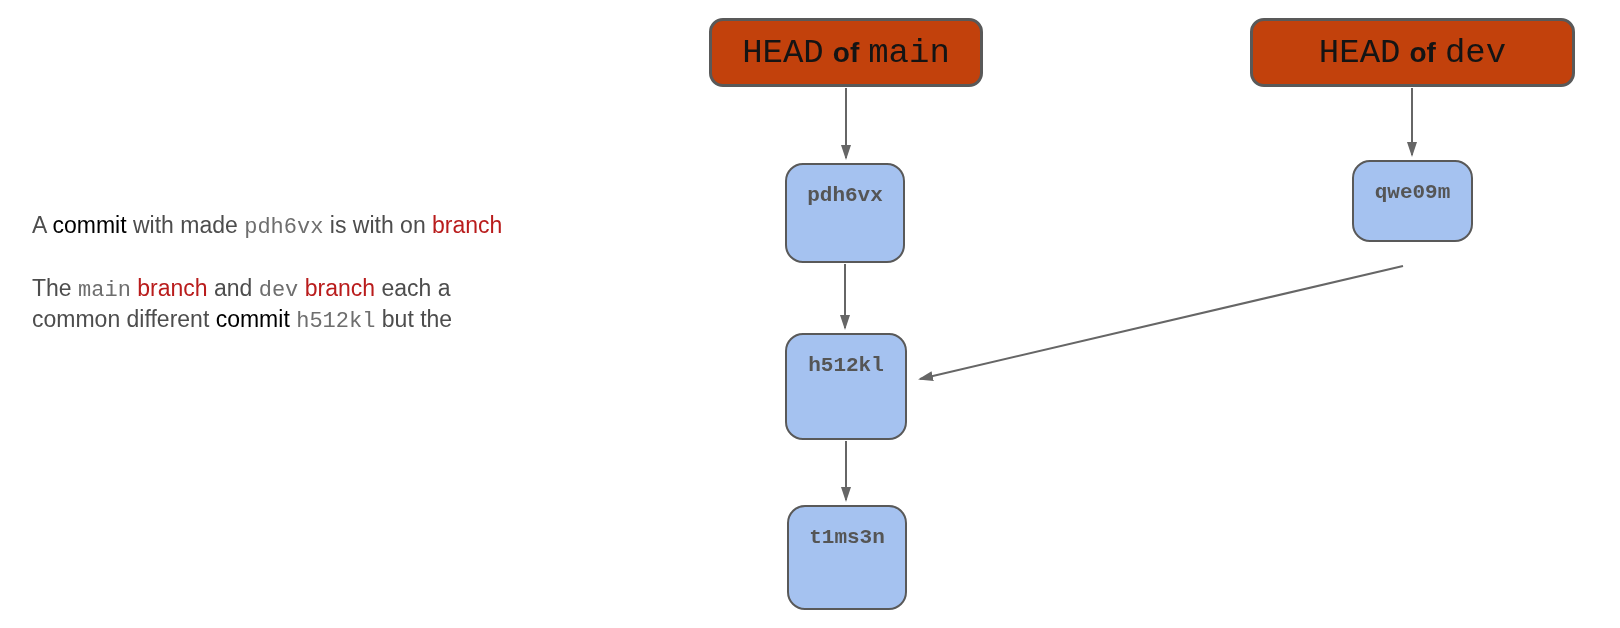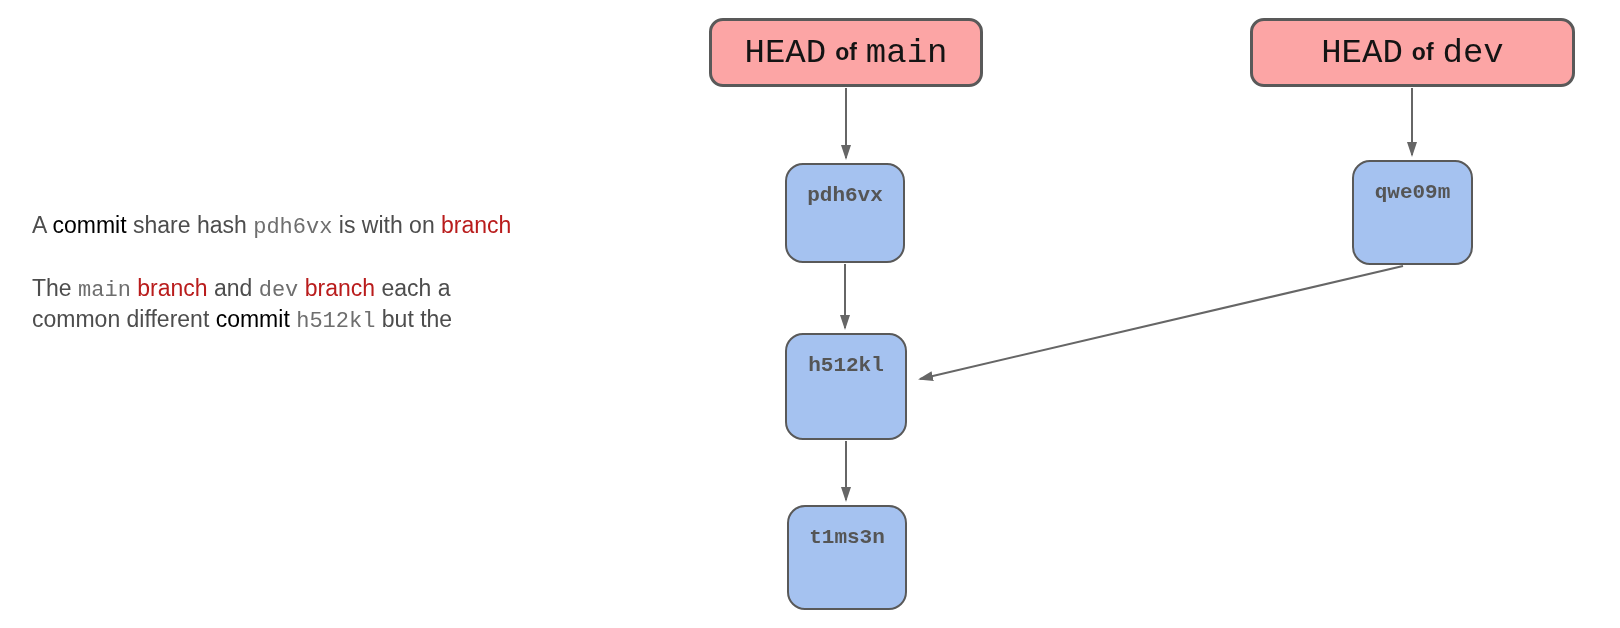--- a/index.html
+++ b/index.html
@@ -15,36 +15,36 @@
   .para{margin:0;}
   .para + .para{margin-top:32px;}
   .tline{white-space:pre;height:31px;}
   .seg-plain{color:#4d4d4d;}
   .seg-blue{color:#000000;}
   .seg-red{color:#b91c1c;}
   .seg-mono{font-family:"Liberation Mono","DejaVu Sans Mono",monospace;color:#6e6e6e;font-size:22px;}
   
   .arrow-layer{position:absolute;left:0;top:0;pointer-events:none;}
   .head-box{
-    position:absolute;background:#fca5a5;border:3px solid #595959;border-radius:14px;
+    position:absolute;background:#c2410c;border:3px solid #595959;border-radius:14px;
     display:flex;align-items:center;justify-content:center;gap:9px;box-sizing:border-box;
   }
   .head-box .w-mono{font-family:"Liberation Mono","DejaVu Sans Mono",monospace;font-size:34px;color:#141414;}
-  .head-box .w-of{font-family:"Liberation Sans",sans-serif;font-weight:700;font-size:23px;color:#141414;}
+  .head-box .w-of{font-family:"Liberation Sans",sans-serif;font-weight:700;font-size:28px;color:#141414;}
   #head-main{left:709px;top:18px;width:274px;height:69px;}
   #head-dev{left:1250px;top:18px;width:325px;height:69px;}
   .commit-box{
     position:absolute;background:#a5c2f0;border:2px solid #595959;border-radius:18px;
     display:flex;justify-content:center;align-items:flex-start;box-sizing:border-box;
     padding-top:19px;
     font-family:"Liberation Mono","DejaVu Sans Mono",monospace;font-weight:700;
     font-size:21px;color:#555555;
   }
   #commit-pdh6vx{left:785px;top:163px;width:120px;height:100px;}
-  #commit-qwe09m{left:1352px;top:160px;width:121px;height:105px;}
+  #commit-qwe09m{left:1352px;top:160px;width:121px;height:82px;}
   #commit-h512kl{left:785px;top:333px;width:122px;height:107px;}
   #commit-t1ms3n{left:787px;top:505px;width:120px;height:105px;}
 </style>
 </head>
 <body>
 
 <div class="canvas">
 
   <svg class="arrow-layer" width="1620" height="628" viewBox="0 0 1620 628">
     <defs>
@@ -54,21 +54,21 @@
     </defs>
     <line x1="846" y1="88" x2="846" y2="158" stroke="#666666" stroke-width="2" marker-end="url(#arrowhead)"></line>
     <line x1="1412" y1="88" x2="1412" y2="155" stroke="#666666" stroke-width="2" marker-end="url(#arrowhead)"></line>
     <line x1="845" y1="264" x2="845" y2="328" stroke="#666666" stroke-width="2" marker-end="url(#arrowhead)"></line>
     <line x1="846" y1="441" x2="846" y2="500" stroke="#666666" stroke-width="2" marker-end="url(#arrowhead)"></line>
     <line x1="1403" y1="266" x2="920" y2="379" stroke="#666666" stroke-width="2" marker-end="url(#arrowhead)"></line>
   </svg>
 
   <div class="text-block">
     <div class="para">
-      <div class="tline"><span class="seg-plain">A </span><span class="seg-blue">commit</span><span class="seg-plain"> share hash </span><span class="seg-mono">pdh6vx</span><span class="seg-plain"> is with on </span><span class="seg-red">branch</span></div>
+      <div class="tline"><span class="seg-plain">A </span><span class="seg-blue">commit</span><span class="seg-plain"> with made </span><span class="seg-mono">pdh6vx</span><span class="seg-plain"> is with on </span><span class="seg-red">branch</span></div>
     </div>
     <div class="para">
       <div class="tline"><span class="seg-plain">The </span><span class="seg-mono">main</span><span class="seg-plain"> </span><span class="seg-red">branch</span><span class="seg-plain"> and </span><span class="seg-mono">dev</span><span class="seg-plain"> </span><span class="seg-red">branch</span><span class="seg-plain"> each a</span></div>
       <div class="tline"><span class="seg-plain">common different </span><span class="seg-blue">commit</span><span class="seg-plain"> </span><span class="seg-mono">h512kl</span><span class="seg-plain"> but the</span></div>
     </div>
   </div>
 
   <div class="head-box" id="head-main">
     <span class="w-mono">HEAD</span>
     <span class="w-of">of</span>

